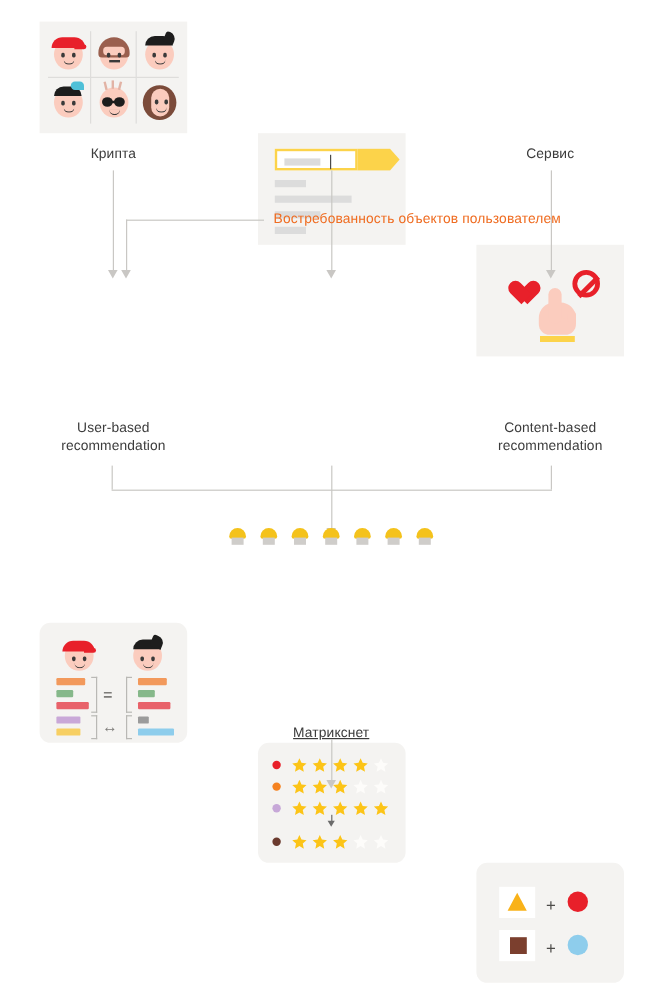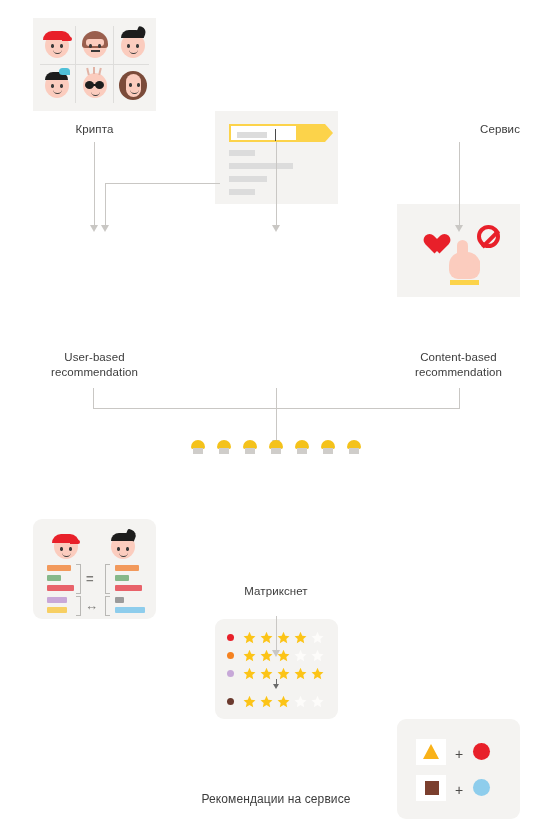--- a/index.html
+++ b/index.html
@@ -194,34 +194,35 @@
     <div class="heart"></div>
     <div class="ban"></div>
     <div class="hand">
       <div class="palm"></div>
         <div class="k1"></div>
         <div class="k2"></div>
         <div class="fing"></div>
         <div class="bar"></div>
     </div>
   </div>
-  <div class="caption" style="left:397px;top:122px;width:123px;text-align:right;">Сервис</div>
+  <div class="caption" style="left:397px;top:122px;width:123px;">Сервис</div>
 
   <div class="vline" style="left:94px;top:142px;height:83px;"></div>
   <div class="arrow" style="left:90px;top:225px;"></div>
 
   <div class="vline" style="left:276px;top:142px;height:83px;"></div>
   <div class="arrow" style="left:272px;top:225px;"></div>
 
   <div class="vline" style="left:459px;top:142px;height:83px;"></div>
   <div class="arrow" style="left:455px;top:225px;"></div>
 
   <div class="hline" style="left:105px;top:183px;width:115px;"></div>
   <div class="vline" style="left:105px;top:183px;height:42px;"></div>
   <div class="arrow" style="left:101px;top:225px;"></div>
+  <div class="reqlabel" style="left:228px;top:177px;">Востребованность объектов пользователем</div>
 
   <div class="card" id="ub-card">
     <div>
       <div class="ubface" style="left:19px;top:10px;">
         <div class="ubskin"></div>
         <div style="position:absolute;left:0px;top:5px;width:27px;height:9px;background:#e8202a;border-radius:13px 13px 0 0;"></div>
         <div style="position:absolute;left:18px;top:11px;width:10px;height:3.5px;background:#e8202a;border-radius:0 3px 3px 0;"></div>
         <div class="feye" style="left:8px;top:18px;"></div>
           <div class="feye" style="left:17px;top:18px;"></div>
         <div class="fmouth" style="left:10px;top:23px;"></div>
@@ -424,20 +425,19 @@
       <div class="lamp" style="left: 320px; top: 440px;">
         <div class="bulb"></div>
         <div class="base"></div>
       </div>
       <div class="lamp" style="left: 346px; top: 440px;">
         <div class="bulb"></div>
         <div class="base"></div>
       </div>
     </div>
 
-  <div class="caption" style="left:178px;top:584px;width:196px;">Матрикснет</div>
+  <div class="caption" style="left:178px;top:604px;width:196px;text-decoration:underline;">Матрикснет</div>
 
   <div class="vline" style="left:276px;top:616px;height:34px;"></div>
   <div class="arrow" style="left:272px;top:650px;"></div>
 
-  <div class="caption" style="left:148px;top:792px;width:256px;font-size:12px;">Рекомендации на сервисе</div>
 
 </div>
 
 </body></html>

